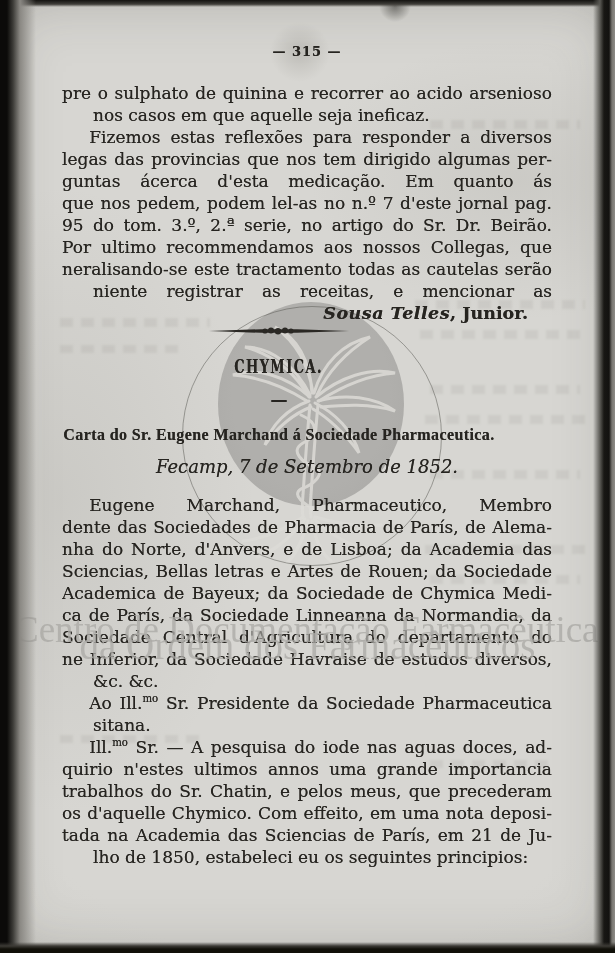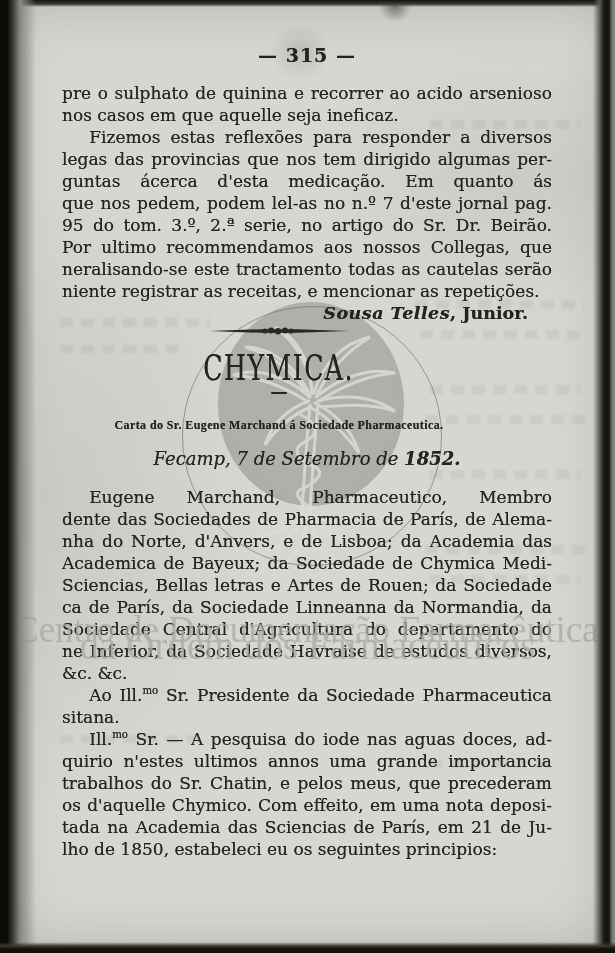--- a/index.html
+++ b/index.html
@@ -33,39 +33,39 @@
   .g7{left:425px;top:415px;width:160px;height:9px;}
   .g8{left:430px;top:470px;width:150px;height:9px;}
   .g9{left:425px;top:545px;width:160px;height:9px;}
   .g10{left:430px;top:575px;width:150px;height:9px;}
   .g11{left:60px;top:735px;width:140px;height:8px;}
   .g12{left:430px;top:760px;width:120px;height:8px;}
 
   
   .content{position:absolute;left:62px;top:0;width:490px;color:#262420;z-index:2;
      font-size:17px;text-shadow:0 0 .5px rgba(20,18,14,.65);}
-  .pageno{margin-top:44px;height:24px;text-align:center;font-weight:bold;font-size:19px;letter-spacing:1px;}
+  .pageno{margin-top:44px;height:24px;text-align:center;font-weight:bold;font-size:13px;letter-spacing:1px;}
   .para{margin:0;}
   .pblock-a{margin-top:14px;}
   .line{height:22px;line-height:22px;text-align:justify;text-align-last:justify;overflow:hidden;}
-  .line.last{text-align-last:left;}
+  .line.last{text-align-last:left;margin-left:31px;}
   .para.indent .line:first-child{text-indent:1.6em;}
   sup{font-size:.6em;vertical-align:super;line-height:0;}
   .signature{height:22px;line-height:22px;text-align:right;padding-right:24px;font-size:17.5px;}
   .sig-name{font-style:italic;font-weight:bold;letter-spacing:.5px;}
   .sig-suffix{font-weight:bold;}
   .heading-group{margin-top:2px;text-align:center;transform:translateX(-28px);}
   .divider{display:block;margin:0 auto;}
-  .sec-title{margin-top:12px;height:28px;font-weight:normal;font-size:35px;}
+  .sec-title{margin-top:20px;height:28px;font-weight:bold;font-size:18px;}
   .sec-title span{display:inline-block;transform:scaleX(.72);letter-spacing:2px;}
   .sec-dash{margin-top:6px;height:18px;font-weight:bold;font-size:17px;}
-  .letter-head{margin-top:18px;height:16px;font-weight:bold;font-size:12px;letter-spacing:.4px;
+  .letter-head{margin-top:18px;height:16px;font-weight:bold;font-size:16px;letter-spacing:.4px;
      font-family:"Liberation Serif",serif;}
   .dateline{margin-top:14px;height:22px;text-align:center;font-style:italic;font-size:18px;}
-  .dl-year{font-weight:bold;margin-top:39px;}
+  .dl-year{font-weight:normal;margin-top:39px;}
   .pblock-b{margin-top:16px;}
 
   
   .wm{position:absolute;left:0;right:0;z-index:3;pointer-events:none;color:rgba(172,171,166,.78);
       font-family:"Liberation Serif",serif;}
   .wm1{position:absolute;top:608px;left:14px;width:600px;font-size:37px;white-space:nowrap;}
   .wm2{position:absolute;top:623px;left:0;width:615px;text-align:center;font-size:39px;white-space:nowrap;}
 
   
   .edge{position:absolute;z-index:5;pointer-events:none;}
@@ -163,22 +163,22 @@
         <div class="letter-head">Carta do Sr. Eugene Marchand á Sociedade Pharmaceutica.</div>
       </div>
 
       <div class="dateline"><span class="dl-it">Fecamp, 7 de Setembro de </span><span class="dl-year">1852.</span></div>
 
       <div class="pblock-b">
           <div class="para indent">
             <div class="line">Eugene Marchand, Pharmaceutico, Membro correspon-</div>
             <div class="line">dente das Sociedades de Pharmacia de París, de Alema-</div>
             <div class="line">nha do Norte, d'Anvers, e de Lisboa; da Academia das</div>
+            <div class="line">Sciencias, Bellas letras e Artes de Rouen; da Sociedade</div>
             <div class="line">Academica de Bayeux; da Sociedade de Chymica Medi-</div>
-            <div class="line">Sciencias, Bellas letras e Artes de Rouen; da Sociedade</div>
             <div class="line">ca de París, da Sociedade Linneanna da Normandia, da</div>
             <div class="line">Sociedade Central d'Agricultura do departamento do Sei-</div>
             <div class="line">ne Inferior, da Sociedade Havraise de estudos diversos,</div>
             <div class="line last">&amp;c. &amp;c.</div>
           </div>
           <div class="para indent">
             <div class="line">Ao Ill.<sup>mo</sup> Sr. Presidente da Sociedade Pharmaceutica Lu-</div>
             <div class="line last">sitana.</div>
           </div>
           <div class="para indent">

